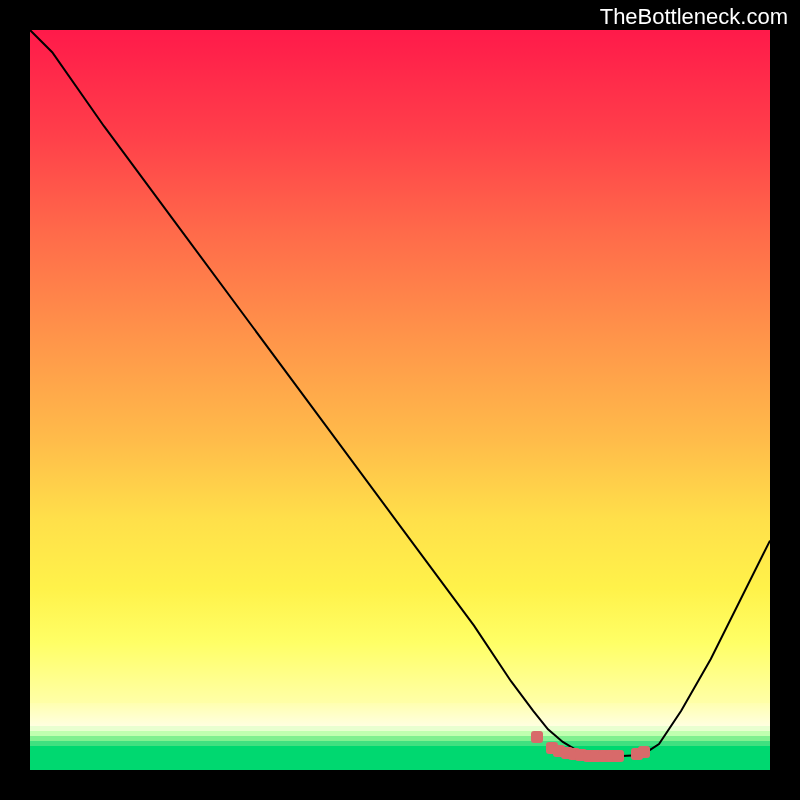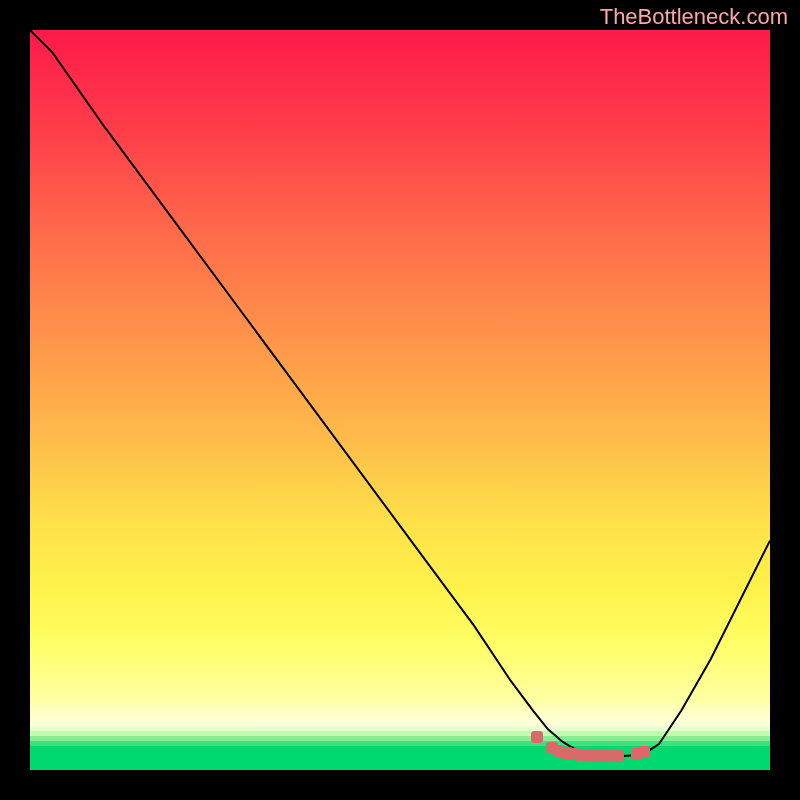--- a/index.html
+++ b/index.html
@@ -1,17 +1,17 @@
 <!DOCTYPE html>
 <html><head>
 <meta charset="utf-8">
 <style>
   * { margin: 0; padding: 0; box-sizing: border-box; }
   body { width: 800px; height: 800px; background: #000; position: relative; font-family: Arial, sans-serif; overflow: hidden; }
-  .attribution { position: absolute; top: 4px; right: 12px; color: #fca5a5; font-size: 22px; font-weight: 500; z-index: 20; }
+  .attribution { position: absolute; top: 4px; right: 12px; color: #ffffff; font-size: 22px; font-weight: 500; z-index: 20; }
   .plot-area { position: absolute; left: 30px; top: 30px; width: 740px; height: 740px; }
   .gradient-bg { position: absolute; inset: 0; }
   .grad-main { position: absolute; left: 0; top: 0; width: 100%; height: 92%; background: linear-gradient(to bottom,
     #ff1a4a 0%,
     #ff3e4a 15%,
     #ff6b4a 30%,
     #ff944a 45%,
     #ffbb4a 60%,
     #ffe04a 72%,
     #fff24a 82%,

